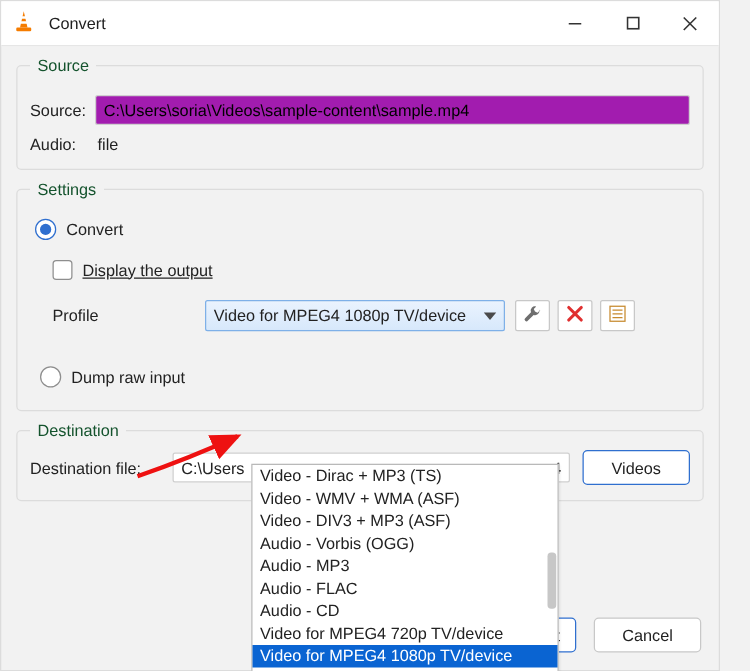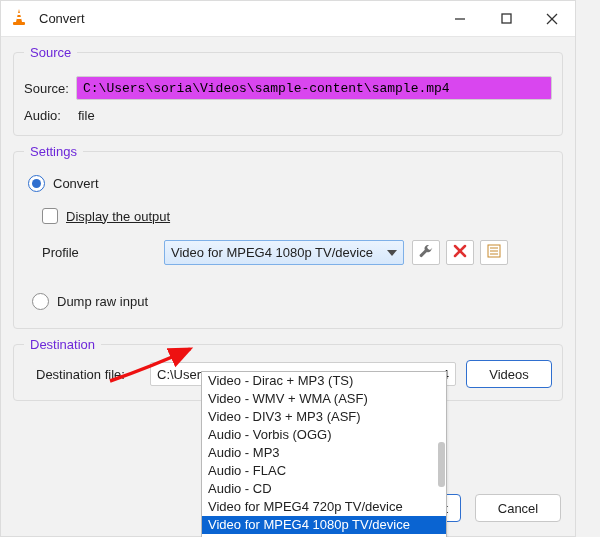--- a/index.html
+++ b/index.html
@@ -6,26 +6,26 @@
     html, body { width: 600px; height: 537px; font-family: "Segoe UI", Tahoma, sans-serif; font-size: 13px; color: #222; background: #f2f2f2; overflow: hidden; }
     .window { width: 576px; height: 537px; background: #f2f2f2; border: 1px solid #dcdcdc; display: flex; flex-direction: column; }
     
     .titlebar { height: 36px; background: #ffffff; display: flex; align-items: center; padding-left: 10px; border-bottom: 1px solid #e6e6e6; }
     .titlebar .cone { width: 18px; }
     .titlebar .title { font-size: 13px; margin-left: 10px; flex: 1; }
     .titlebar .ctrl { width: 46px; height: 36px; display: flex; align-items: center; justify-content: center; font-family: "Segoe UI Symbol", sans-serif; font-size: 14px; color: #333; }
     
     .content { flex: 1; padding: 8px 12px 0 12px; position: relative; }
     fieldset.group { border: 1px solid #dcdcdc; border-radius: 4px; padding: 8px 10px 12px 10px; margin-bottom: 8px; }
-    fieldset.group legend { padding: 0 6px; font-size: 13px; color: #6d28d9; }
+    fieldset.group legend { padding: 0 6px; font-size: 13px; color: #14532d; }
     .row { display: flex; align-items: center; margin-top: 8px; }
     .label { width: 52px; }
     .type-row .label { width: 52px; }
     .input-text {
-      flex: 1; height: 24px; background: #d946ef; border: 1px solid #cfcfcf; border-radius: 2px; padding: 0 6px; font-size: 13px; font-family: Liberation Mono, monospace;
+      flex: 1; height: 24px; background: #a21caf; border: 1px solid #cfcfcf; border-radius: 2px; padding: 0 6px; font-size: 13px; font-family: Liberation Sans, sans-serif;
     }
     .static { padding-left: 2px; }
     
     .radio-row, .check-row { display: flex; align-items: center; gap: 8px; margin-top: 8px; }
     .radio-row.main { margin-left: 4px; }
     .radio { appearance: none; width: 17px; height: 17px; border: 1px solid #8e8e8e; border-radius: 50%; position: relative; background: #fff; }
     .radio.checked { border-color: #2f6fcf; }
     .radio.checked::after { content: ""; position: absolute; top: 3px; left: 3px; width: 9px; height: 9px; border-radius: 50%; background: #2f6fcf; }
     .checkbox { appearance: none; width: 16px; height: 16px; border: 1px solid #8e8e8e; border-radius: 3px; background: #fff; }
     .indent { margin-left: 18px; }
@@ -33,21 +33,21 @@
     .profile-row .plabel { width: 122px; }
     .profile-select-wrap { position: relative; width: 240px; }
     .profile-select { width: 240px; height: 25px; border: 1px solid #7eb0e8; background: linear-gradient(#eaf3fe,#d7e8fb); border-radius: 2px; display: flex; align-items: center; padding: 0 22px 0 6px; position: relative; font-size: 13px; }
     .profile-select .caret { position: absolute; right: 6px; top: 5px; }
     .prof-btns { display: flex; gap: 6px; margin-left: 8px; }
     .icon-btn { width: 28px; height: 25px; border: 1px solid #c8c8c8; background: #fff; border-radius: 2px; display: flex; align-items: center; justify-content: center; }
     .dump-row { margin-top: 28px; margin-left: 8px; }
     
     .dest-group { padding: 10px 10px 12px 10px; }
     .dest-row { display: flex; align-items: center; gap: 10px; }
-    .dest-row .dlabel { width: 104px; white-space: nowrap; margin-left: 12px; }
+    .dest-row .dlabel { width: 104px; white-space: nowrap; }
     .dest-input { flex: 1; height: 24px; background: #fff; border: 1px solid #cfcfcf; border-radius: 2px; padding: 0 6px; font-size: 13px; font-family: inherit; display: flex; align-items: center; overflow: hidden; white-space: nowrap; }
     .btn { min-width: 86px; height: 28px; border: 1px solid #2f6fcf; background: #fff; border-radius: 4px; font-size: 13px; display: inline-flex; align-items: center; justify-content: center; }
     .btn.plain { border-color: #c8c8c8; }
     
     .bottom-row { display: flex; justify-content: flex-end; gap: 14px; padding: 10px 14px 14px 0; }
     
     .dropdown-list {
       position: absolute; left: 200px; top: 334px; width: 246px; background: #fff; border: 1px solid #b9b9b9; z-index: 20; box-shadow: 1px 1px 2px rgba(0,0,0,0.08);
     }
     .dropdown-list .item { height: 18px; line-height: 18px; padding: 0 6px; font-size: 13px; white-space: nowrap; overflow: hidden; }

